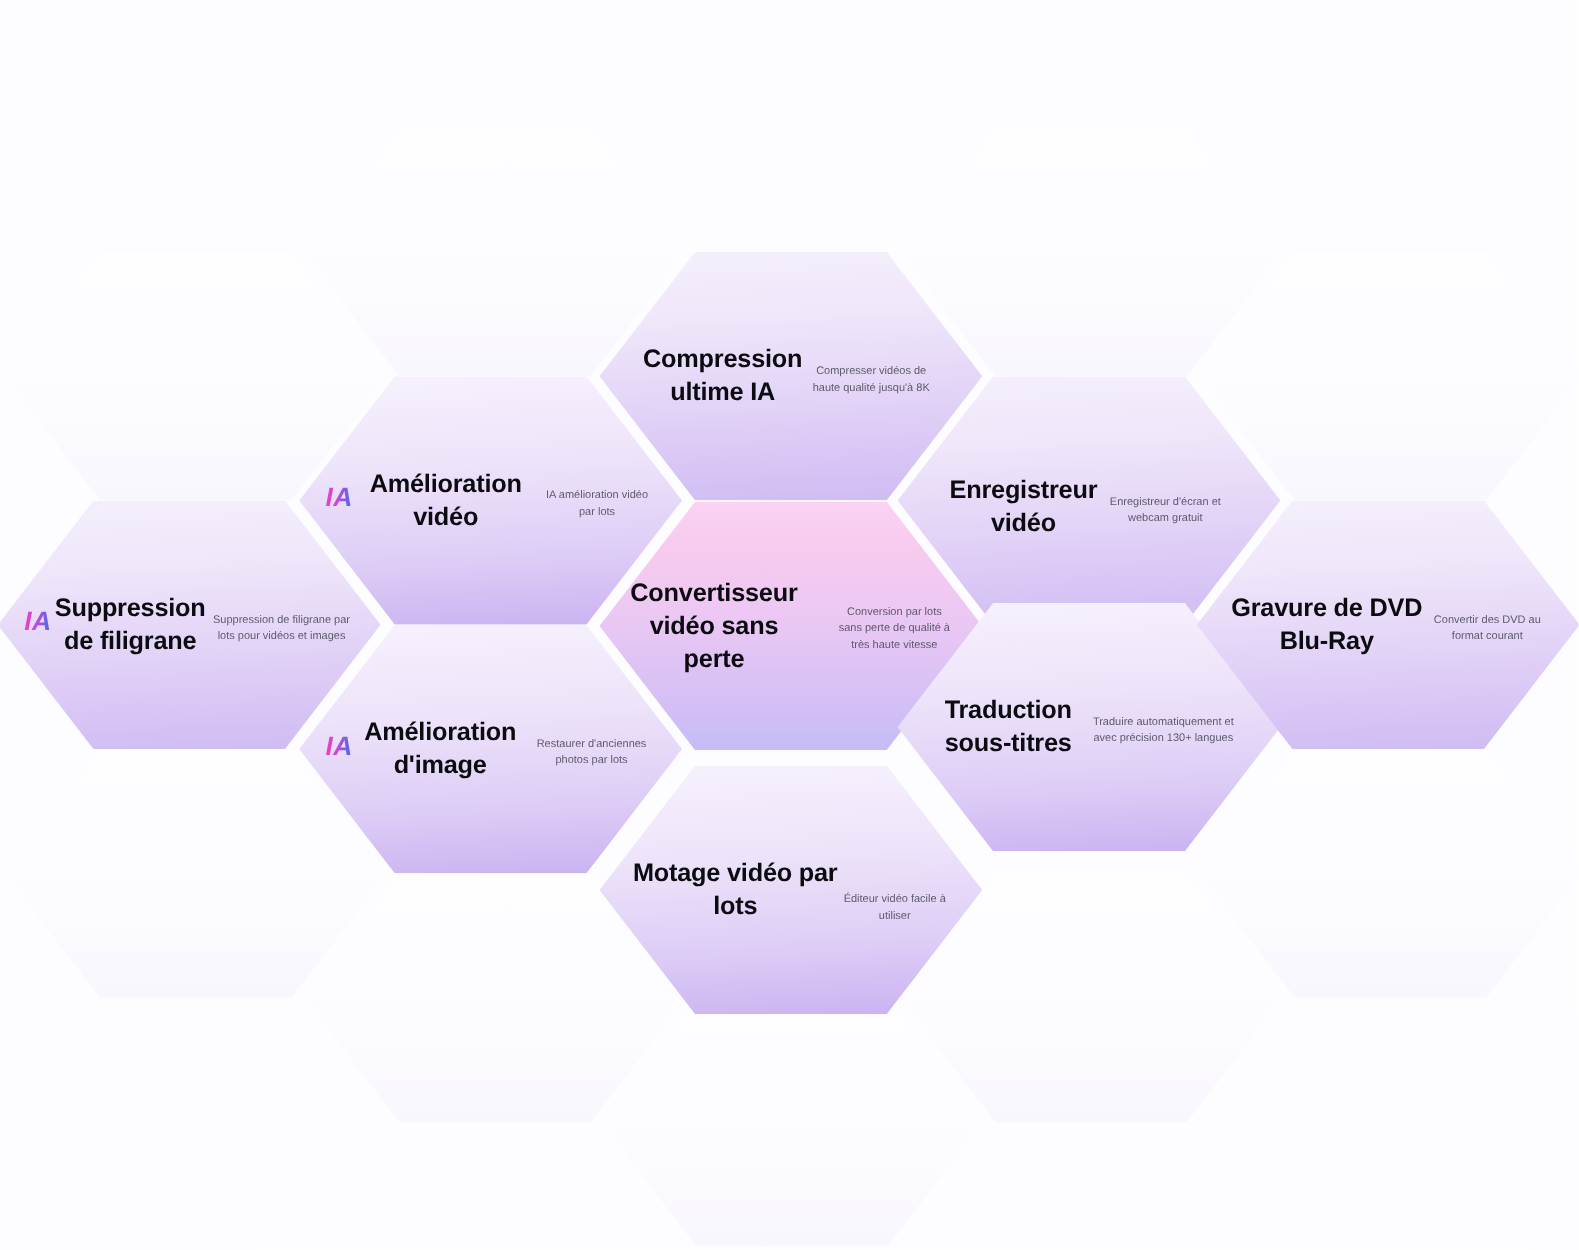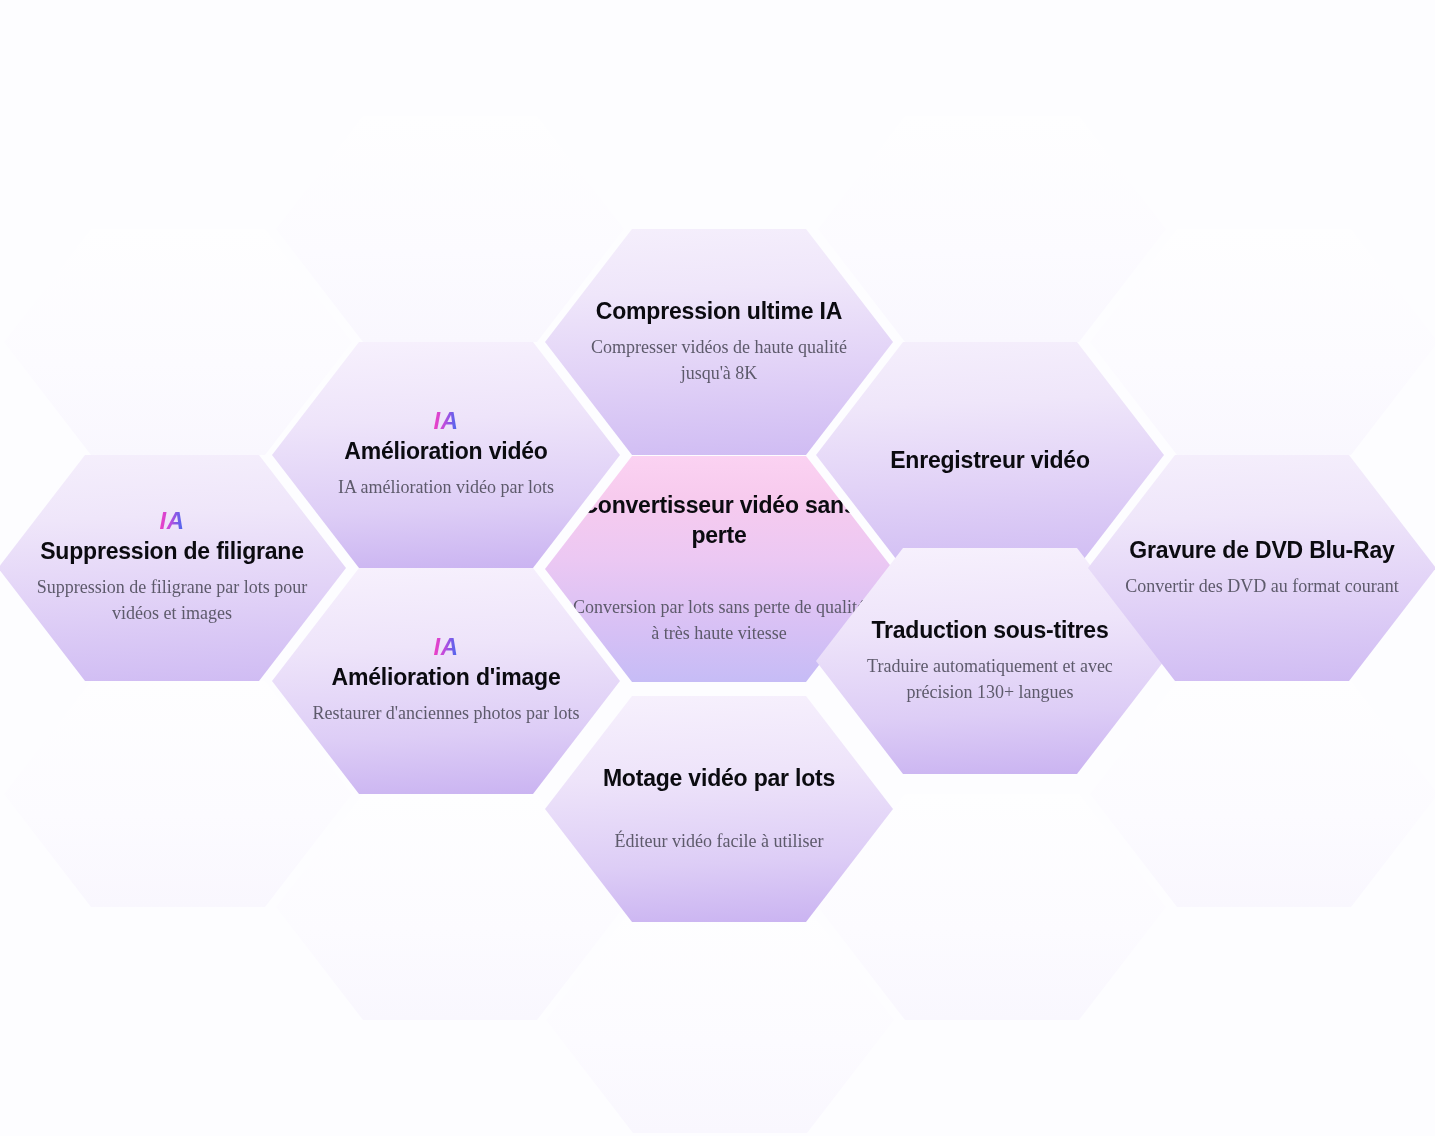--- a/index.html
+++ b/index.html
@@ -17,21 +17,21 @@
     width:348px;height:226px;
     -webkit-clip-path:polygon(25% 0%,75% 0%,100% 50%,75% 100%,25% 100%,0% 50%);
     clip-path:polygon(25% 0%,75% 0%,100% 50%,75% 100%,25% 100%,0% 50%);
     box-sizing:border-box;
     display:flex;flex-direction:column;
     align-items:center;justify-content:center;
     text-align:center;
   }
   .hex .inner{
     width:300px;
-    display:flex;flex-direction:column;align-items:center;justify-content:center;text-align:center;
+    display:flex;flex-direction:row;align-items:center;justify-content:center;text-align:center;
   }
 
   
   .ghost{
     background:linear-gradient(170deg,#fdfcff 0%,#f8f6fd 45%,#f2eefb 100%);
   }
   .ghost.g-faint{
     background:linear-gradient(180deg,#fefeff 0%,#fcfbff 60%,#f9f7fe 100%);
   }
 
@@ -45,22 +45,22 @@
   .tile-pink{
     background:linear-gradient(180deg,#fbd2f2 0%,#f7cbee 18%,#ecc8f3 45%,#d6c0f5 78%,#c6bcf6 100%);
   }
 
   .title{
     font-size:23px;font-weight:700;color:#0b0b10;
     line-height:1.30;letter-spacing:-0.2px;
     margin:0;
   }
   .sub{
-    font-size:18px;font-weight:400;color:#5d5a6b;
-    line-height:1.48;margin:7px 0 0 0;font-family:Liberation Serif, serif;
+    font-size:10px;font-weight:400;color:#5d5a6b;
+    line-height:1.48;margin:7px 0 0 0;
   }
   .ai{
     font-size:24px;font-weight:800;letter-spacing:0.4px;
     margin:0 0 4px 0;line-height:1;
     background:linear-gradient(92deg,#ef3fc4 0%,#c24bdc 42%,#7a5ce8 72%,#3f6bef 100%);
     -webkit-background-clip:text;background-clip:text;
     -webkit-text-fill-color:transparent;color:transparent;font-style:italic;
   }
   .gap-sub{margin-top:34px;}
 </style>
@@ -120,20 +120,21 @@
   <div class="hex tile-purple2" style="left:545px;top:696px;">
     <div class="inner" style="width:290px;">
       <div class="title">Motage vidéo par lots</div>
       <div class="sub gap-sub">Éditeur vidéo facile à utiliser</div>
     </div>
   </div>
 
   <div class="hex tile-purple" style="left:816px;top:342px;">
     <div class="inner" style="width:258px;margin-top:12px;">
       <div class="title">Enregistreur vidéo</div>
+      <div class="sub">Enregistreur d'écran et webcam gratuit</div>
     </div>
   </div>
 
   <div class="hex tile-purple2" style="left:816px;top:548px;">
     <div class="inner" style="width:282px;">
       <div class="title">Traduction sous-titres</div>
       <div class="sub">Traduire automatiquement et avec précision 130+ langues</div>
     </div>
   </div>
 

